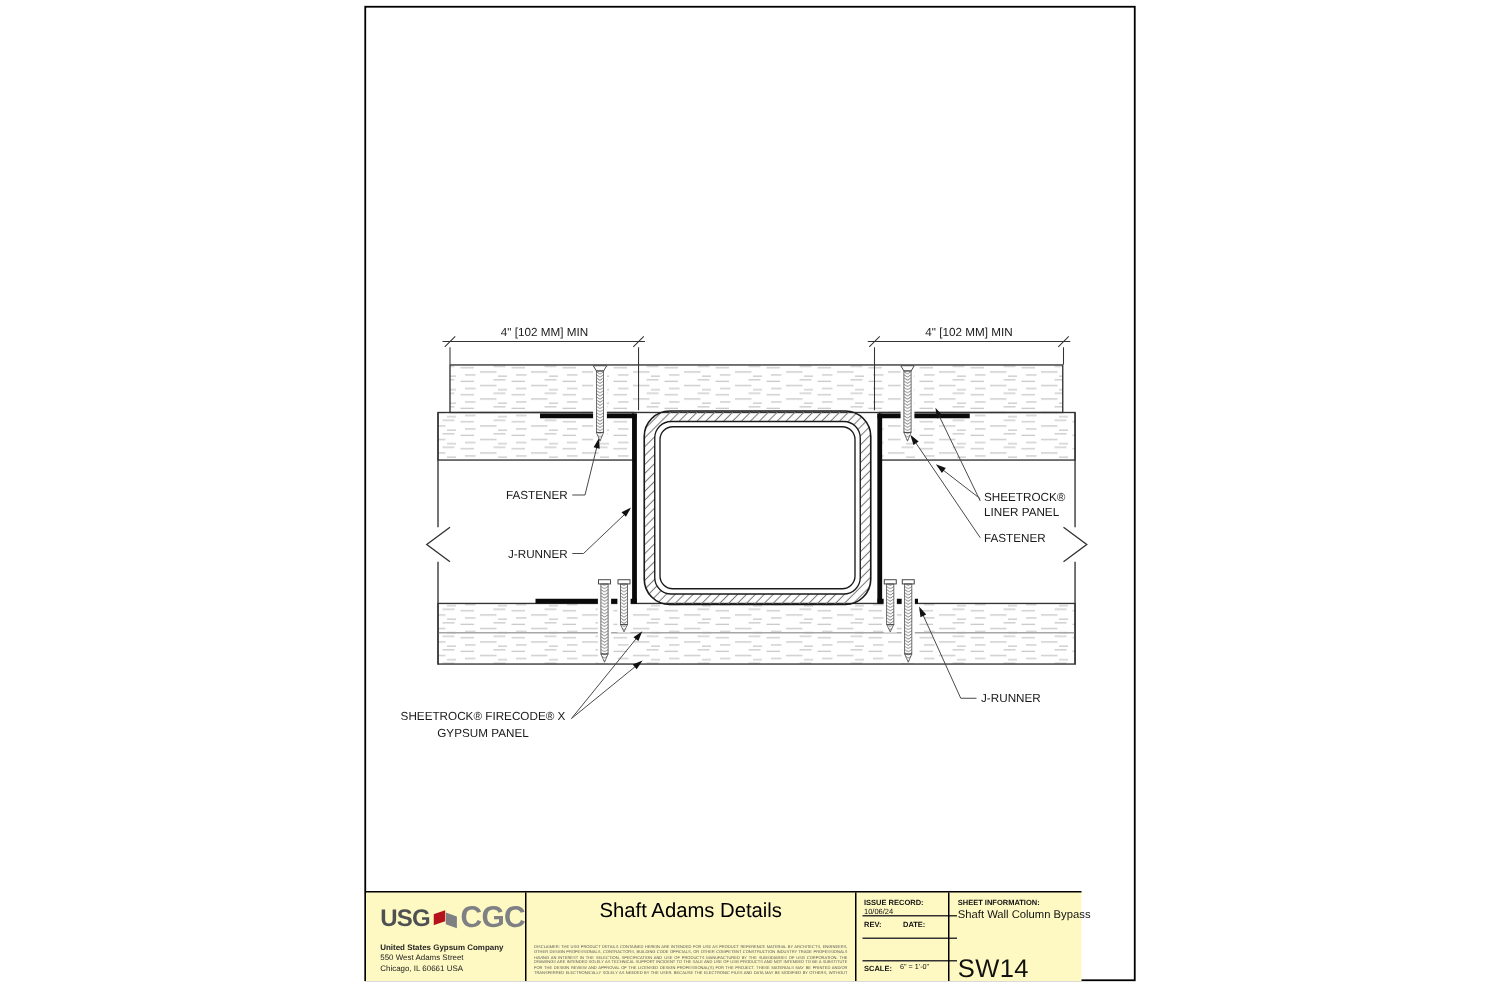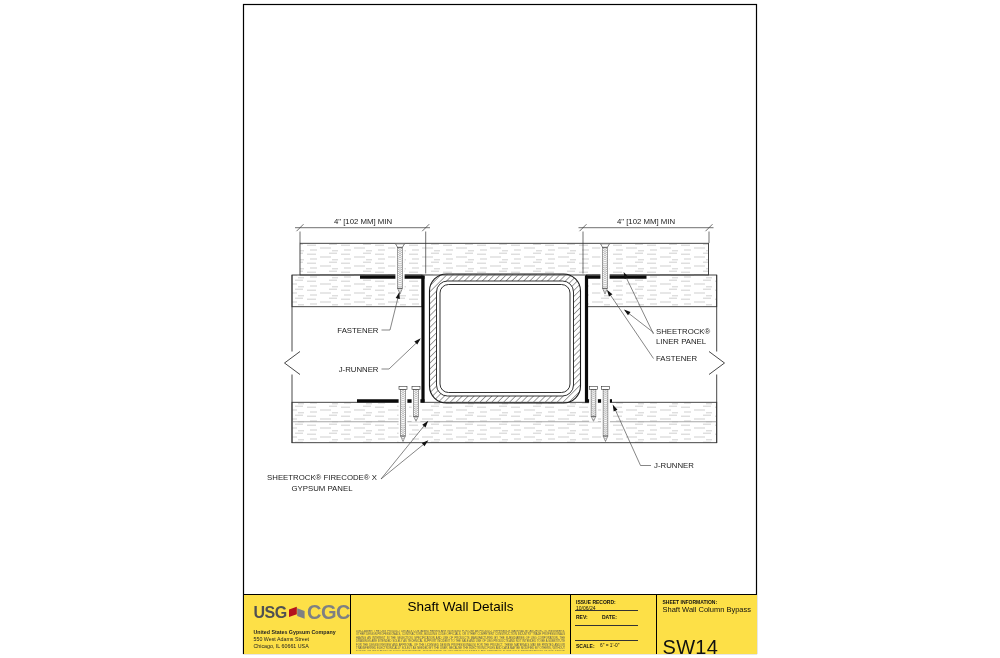--- a/index.html
+++ b/index.html
@@ -2,46 +2,46 @@
 <html><head>
 <meta charset="utf-8">
 <style>
   html,body{margin:0;padding:0;background:#fff;}
   .page{position:relative;width:1000px;height:658px;background:#fff;overflow:hidden;
         font-family:"Liberation Sans",sans-serif;color:#111;}
   .drawing-svg{position:absolute;left:0;top:0;}
   svg text{font-family:"Liberation Sans",sans-serif;fill:#1a1a1a;}
 
   
-  .titleblock{position:absolute;left:243.5px;top:594px;width:513px;height:59.5px;
-              border-top:1px solid #000;box-sizing:border-box;background:#fde047;}
+  .titleblock{position:absolute;left:243.5px;top:594px;width:477px;height:59.5px;
+              border-top:1px solid #000;box-sizing:border-box;background:#fef9c3;}
   .tb-cell{position:absolute;top:0;height:100%;box-sizing:border-box;}
   .tb-cell+.tb-cell{border-left:1px solid #000;}
   .cell-logo{left:0;width:106.5px;}
   .cell-title{left:106.5px;width:220px;}
   .cell-issue{left:326.5px;width:71.7px;}
-  .cell-sheet{left:412px;width:114.8px;}
+  .cell-sheet{left:388px;width:114.8px;}
 
   .logo-row{display:flex;align-items:center;gap:2px;margin:6px 0 0 10px;}
   .logo-usg{font-size:16px;font-weight:bold;color:#4f5052;letter-spacing:-0.5px;}
   .logo-cgc{font-size:20px;font-weight:bold;color:#7e8083;letter-spacing:-0.5px;}
   .addr{margin:5px 0 0 10px;font-size:5.3px;line-height:1.35;color:#222;}
   .addr .co{font-weight:bold;}
 
   .sheet-title{margin-top:4px;text-align:center;font-size:13.5px;color:#000;}
   .disclaimer{position:absolute;left:5px;right:5px;bottom:2.5px;height:21px;overflow:hidden;
               font-size:2.7px;line-height:1.28;color:#555;text-align:justify;}
 
   .cell-issue .lbl{position:absolute;font-size:5px;font-weight:bold;color:#111;white-space:nowrap;}
   .cell-issue .val{position:absolute;font-size:5px;color:#111;white-space:nowrap;}
   .cell-issue .rule{position:absolute;left:4px;right:4px;border-top:0.8px solid #333;}
 
   .cell-sheet .si-label{position:absolute;top:3.5px;left:6px;font-size:5px;font-weight:bold;}
   .cell-sheet .si-name{position:absolute;top:10px;left:6px;font-size:7.5px;}
-  .cell-sheet .si-num{position:absolute;top:41px;left:6px;font-size:20px;letter-spacing:0.3px;}
+  .cell-sheet .si-num{position:absolute;top:41px;left:6px;font-size:17px;letter-spacing:0.3px;}
 </style>
 </head>
 <body>
 
 <div class="page">
 
   <svg class="drawing-svg" width="1000" height="658" viewBox="0 0 1000 658">
     <defs>
       <pattern id="gyp" width="34" height="9" patternUnits="userSpaceOnUse">
         <g stroke="#c3c3c3" stroke-width="0.8" fill="none">
@@ -176,21 +176,21 @@
         <span class="logo-cgc">CGC</span>
       </div>
       <div class="addr">
         <div class="co">United States Gypsum Company</div>
         <div>550 West Adams Street</div>
         <div>Chicago, IL 60661 USA</div>
       </div>
     </div>
 
     <div class="tb-cell cell-title">
-      <div class="sheet-title">Shaft Wall Details</div>
+      <div class="sheet-title">Shaft Adams Details</div>
       <div class="disclaimer">DISCLAIMER: THE USG PRODUCT DETAILS CONTAINED HEREIN ARE INTENDED FOR USE AS PRODUCT REFERENCE MATERIAL BY ARCHITECTS, ENGINEERS, OTHER DESIGN PROFESSIONALS, CONTRACTORS, BUILDING CODE OFFICIALS, OR OTHER COMPETENT CONSTRUCTION INDUSTRY TRADE PROFESSIONALS HAVING AN INTEREST IN THE SELECTION, SPECIFICATION AND USE OF PRODUCTS MANUFACTURED BY THE SUBSIDIARIES OF USG CORPORATION. THE DRAWINGS ARE INTENDED SOLELY AS TECHNICAL SUPPORT INCIDENT TO THE SALE AND USE OF USG PRODUCTS AND NOT INTENDED TO BE A SUBSTITUTE FOR THE DESIGN REVIEW AND APPROVAL OF THE LICENSED DESIGN PROFESSIONAL(S) FOR THE PROJECT. THESE MATERIALS MAY BE PRINTED AND/OR TRANSFERRED ELECTRONICALLY SOLELY AS NEEDED BY THE USER. BECAUSE THE ELECTRONIC FILES AND DATA MAY BE MODIFIED BY OTHERS, WITHOUT NOTICE OR INDICATION OF SUCH MODIFICATION, MODIFICATION OF USG PRODUCT DETAILS AND DRAWINGS IS THE SOLE RESPONSIBILITY OF THE DESIGN PROFESSIONAL. USG CORPORATION.</div>
     </div>
 
     <div class="tb-cell cell-issue">
       <div class="lbl" style="top:3.5px;left:5px;">ISSUE RECORD:</div>
       <div class="val" style="top:9.5px;left:5px;">10/06/24</div>
       <div class="rule" style="top:14.5px;"></div>
       <div class="lbl" style="top:18.5px;left:5px;">REV:</div>
       <div class="lbl" style="top:18.5px;left:31px;">DATE:</div>
       <div class="rule" style="top:29.5px;"></div>

